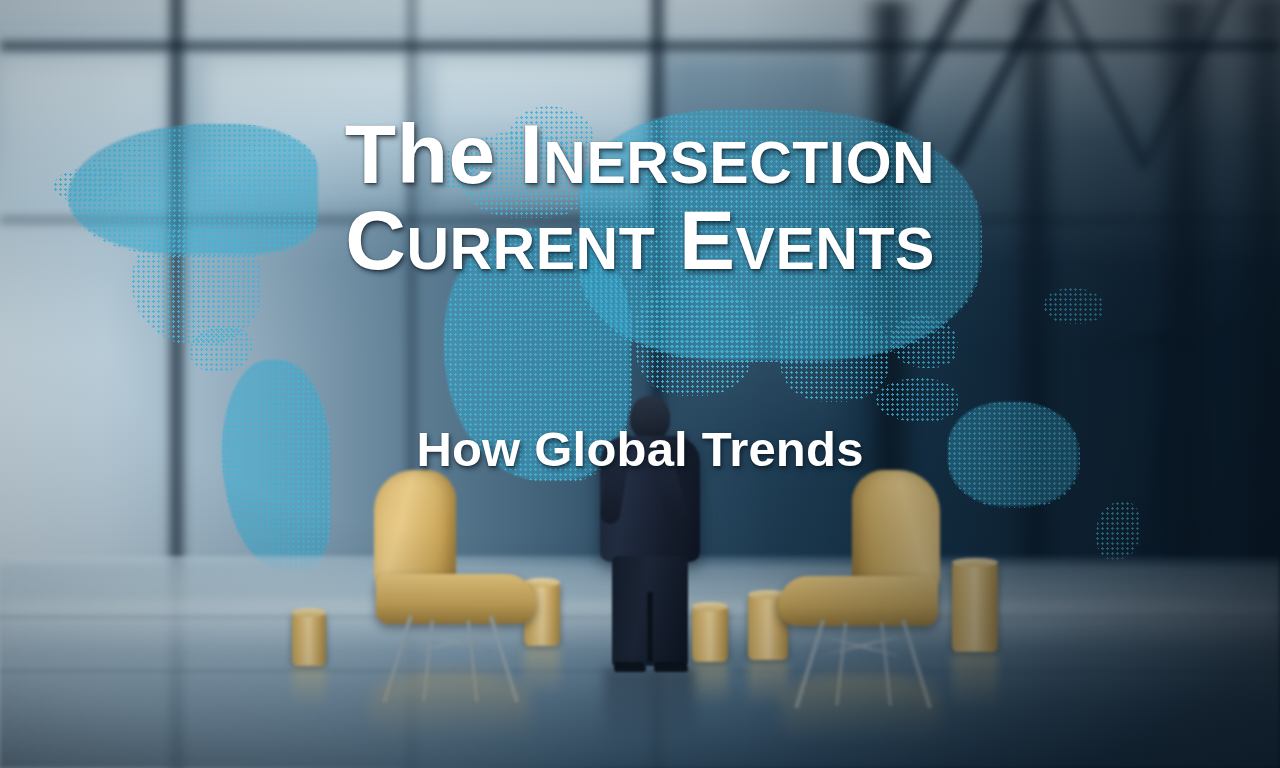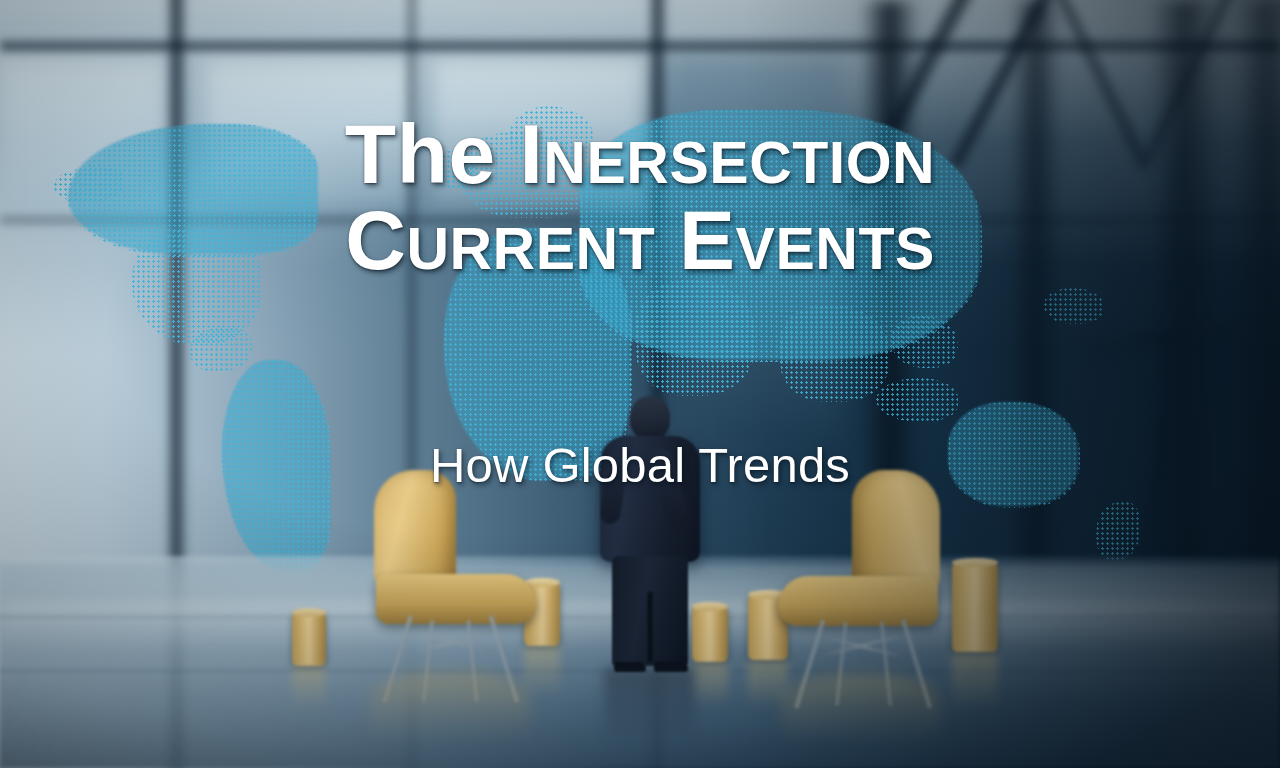--- a/index.html
+++ b/index.html
@@ -246,24 +246,24 @@
     letter-spacing: .5px;
   }
   .title .line {
     display: block;
     font-variant: small-caps;
   }
   .title .lead {
     font-variant: normal;
   }
   .subtitle {
-    top: 432px;
+    top: 416px;
     font-size: 49px;
     line-height: 1.38;
-    font-weight: 400;
+    font-weight: 700;
     letter-spacing: .2px;
     text-align: center;
   }
   .subtitle .line { display: block; }
 </style>
 </head>
 <body>
 
 <div id="stage">
 

